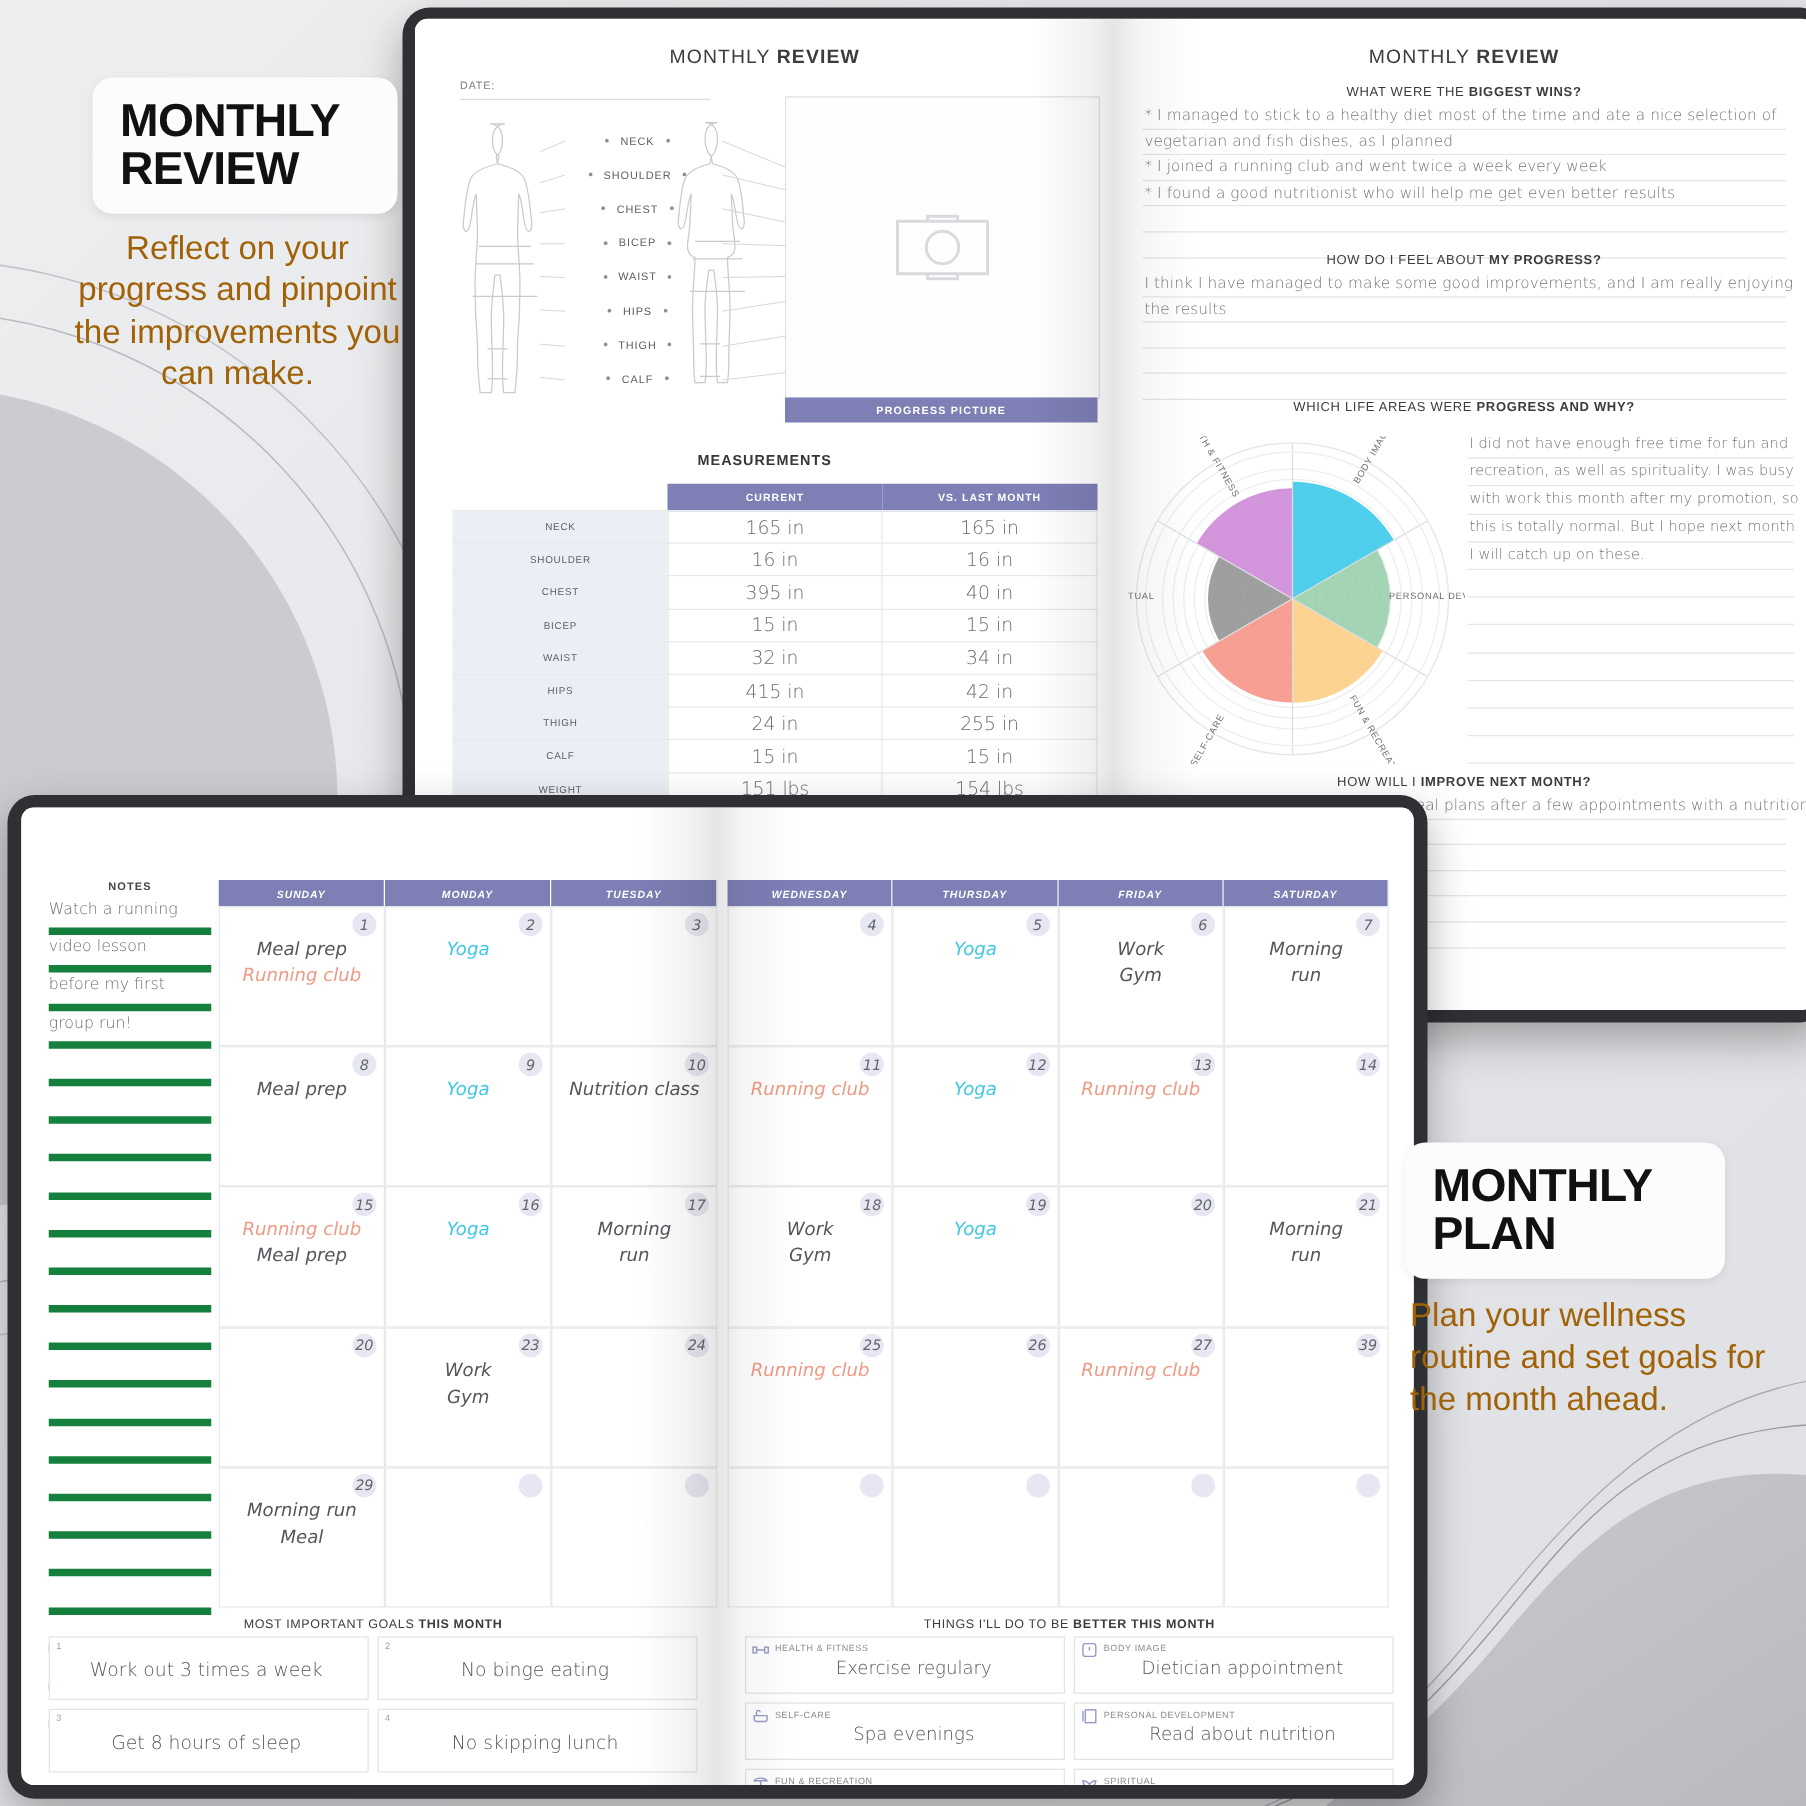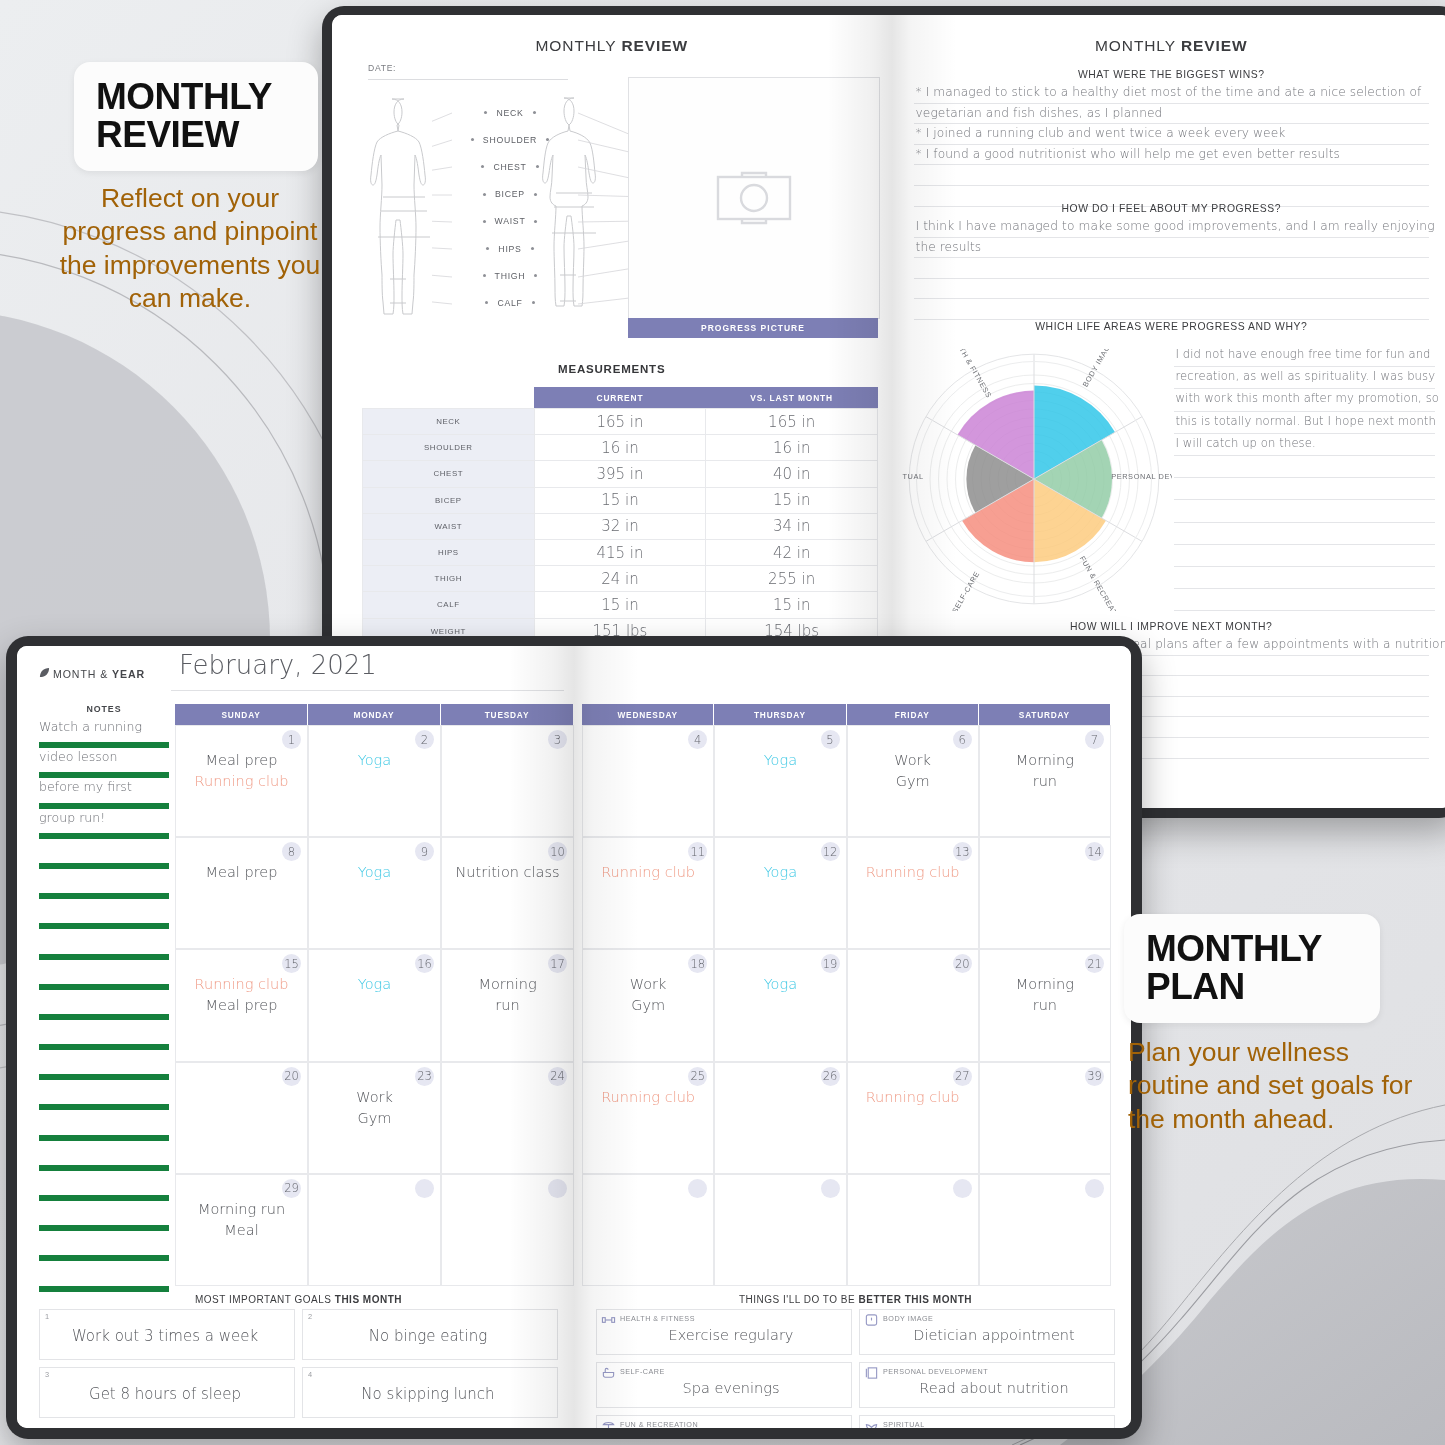--- a/index.html
+++ b/index.html
@@ -24,21 +24,21 @@
   .page.right{right:0;width:50%;}
   
   .gutter{position:absolute;top:0;bottom:0;left:50%;width:130px;transform:translateX(-50%);
           background:linear-gradient(90deg,rgba(0,0,0,0) 0%,rgba(0,0,0,.055) 34%,rgba(0,0,0,.10) 50%,
                      rgba(0,0,0,.045) 64%,rgba(0,0,0,0) 100%);pointer-events:none;z-index:40;}
   .bookmark{position:absolute;left:1098px;top:836px;width:40px;height:64px;background:#e8c81b;border-radius:4px;z-index:3;}
   
   .hd{font-size:15.5px;letter-spacing:.9px;color:#3b3c3f;text-align:center;font-weight:400;}
   .hd b{font-weight:700;}
   .sec{font-size:10.4px;letter-spacing:.55px;color:#3b3c3f;text-align:center;font-weight:400;}
-  .sec b{font-weight:400;}
+  .sec b{font-weight:700;}
   
   #p1{padding:0;}
   #p1 .date{position:absolute;left:36px;top:48px;font-size:8.6px;letter-spacing:.7px;color:#7b7d82;}
   #p1 .dateline{position:absolute;left:36px;top:64px;width:200px;border-bottom:1px solid #dcdde0;}
   .body-fig{position:absolute;}
   .meas-labels{position:absolute;left:118px;top:84px;width:120px;}
   .meas-labels div{height:27.2px;display:flex;align-items:center;justify-content:center;
       font-size:8.7px;letter-spacing:.75px;color:#5e6066;}
   .meas-labels div:before,.meas-labels div:after{content:"";width:3px;height:3px;border-radius:50%;
       background:#8e9096;display:inline-block;margin:0 9px;}
@@ -70,21 +70,21 @@
   .monthbar .mlabel b{font-weight:700;}
   .monthbar .leaf{position:absolute;left:0px;top:9px;width:11px;height:11px;}
   .monthbar .mval{position:absolute;left:140px;top:-8px;font-family:"DejaVu Sans",sans-serif;
       font-weight:300;font-size:26px;color:#5a5c62;}
   .monthbar .uline{position:absolute;left:132px;right:0;top:32px;border-bottom:1px solid #e0e1e4;}
   .notescol{position:absolute;left:22px;top:58px;width:130px;bottom:142px;}
   .notescol .nt{font-size:8.8px;font-weight:700;letter-spacing:.9px;color:#44464a;text-align:center;margin-bottom:4px;}
   .notescol .nline{height:24.2px;border-bottom:6px solid #15803d;position:relative;}
   .notescol .nline span{position:absolute;left:0;top:1px;font-family:"DejaVu Sans",sans-serif;
       font-weight:300;font-size:12.6px;color:#6c6e74;white-space:nowrap;}
-  .cal{position:absolute;top:58px;bottom:142px;}
+  .cal{position:absolute;top:58px;bottom:142px;font-style:italic;}
   .calhead{display:grid;height:21px;}
   .calhead div{background:#7d7fb5;color:#fff;font-size:8.3px;font-weight:700;letter-spacing:.8px;
       display:flex;align-items:center;justify-content:center;border-right:1px solid #fff;}
   .calgrid{display:grid;position:absolute;top:21px;left:0;right:0;bottom:0;}
   .cell{border:1px solid #e8e9ec;position:relative;}
   .cell .num{position:absolute;right:6px;top:4px;width:19px;height:19px;border-radius:50%;
       background:#e6e7f2;display:flex;align-items:center;justify-content:center;
       font-family:"DejaVu Sans",sans-serif;font-weight:300;font-size:11.5px;color:#64666d;}
   .cell .ev{position:absolute;left:0;right:0;top:24px;text-align:center;
       font-family:"DejaVu Sans",sans-serif;font-weight:300;font-size:14.5px;line-height:1.45;color:#55575c;}
@@ -363,28 +363,20 @@
     <div class="gutter"></div>
   </div>
 </div>
 
 <div class="bookmark"></div>
 
 <div class="book bottom">
   <div class="pages">
 
     <div class="page left" id="c1">
-      <div class="monthbar">
-        <svg class="leaf" viewBox="0 0 12 12">
-            <path d="M1 11C1 5 5 1 11 1c0 6-4 10-10 10z" fill="#5a5c62"></path>
-          </svg>
-        <div class="mlabel"><span>MONTH &amp; </span><b>YEAR</b></div>
-        <div class="mval">February, 2021</div>
-        <div class="uline"></div>
-      </div>
 
       <div class="notescol">
         <div class="nt">NOTES</div>
         <div id="notes-lines">
             <div class="nline">
               <span>Watch a running</span>
             </div>
             <div class="nline">
               <span>video lesson</span>
             </div>

